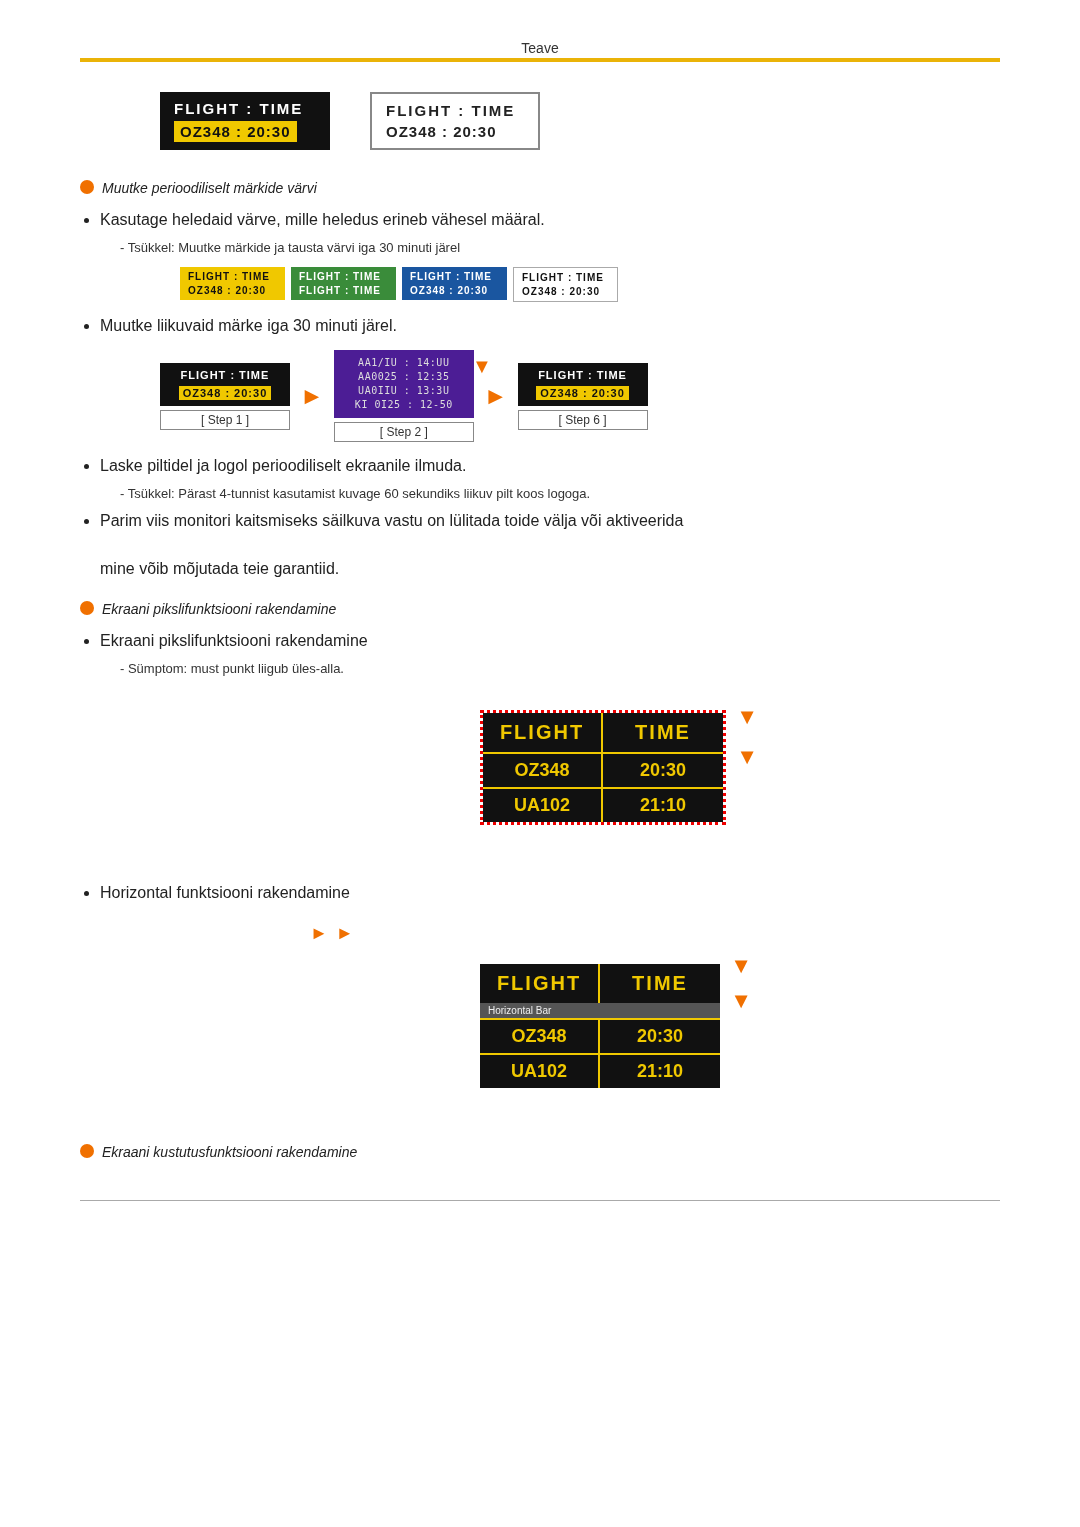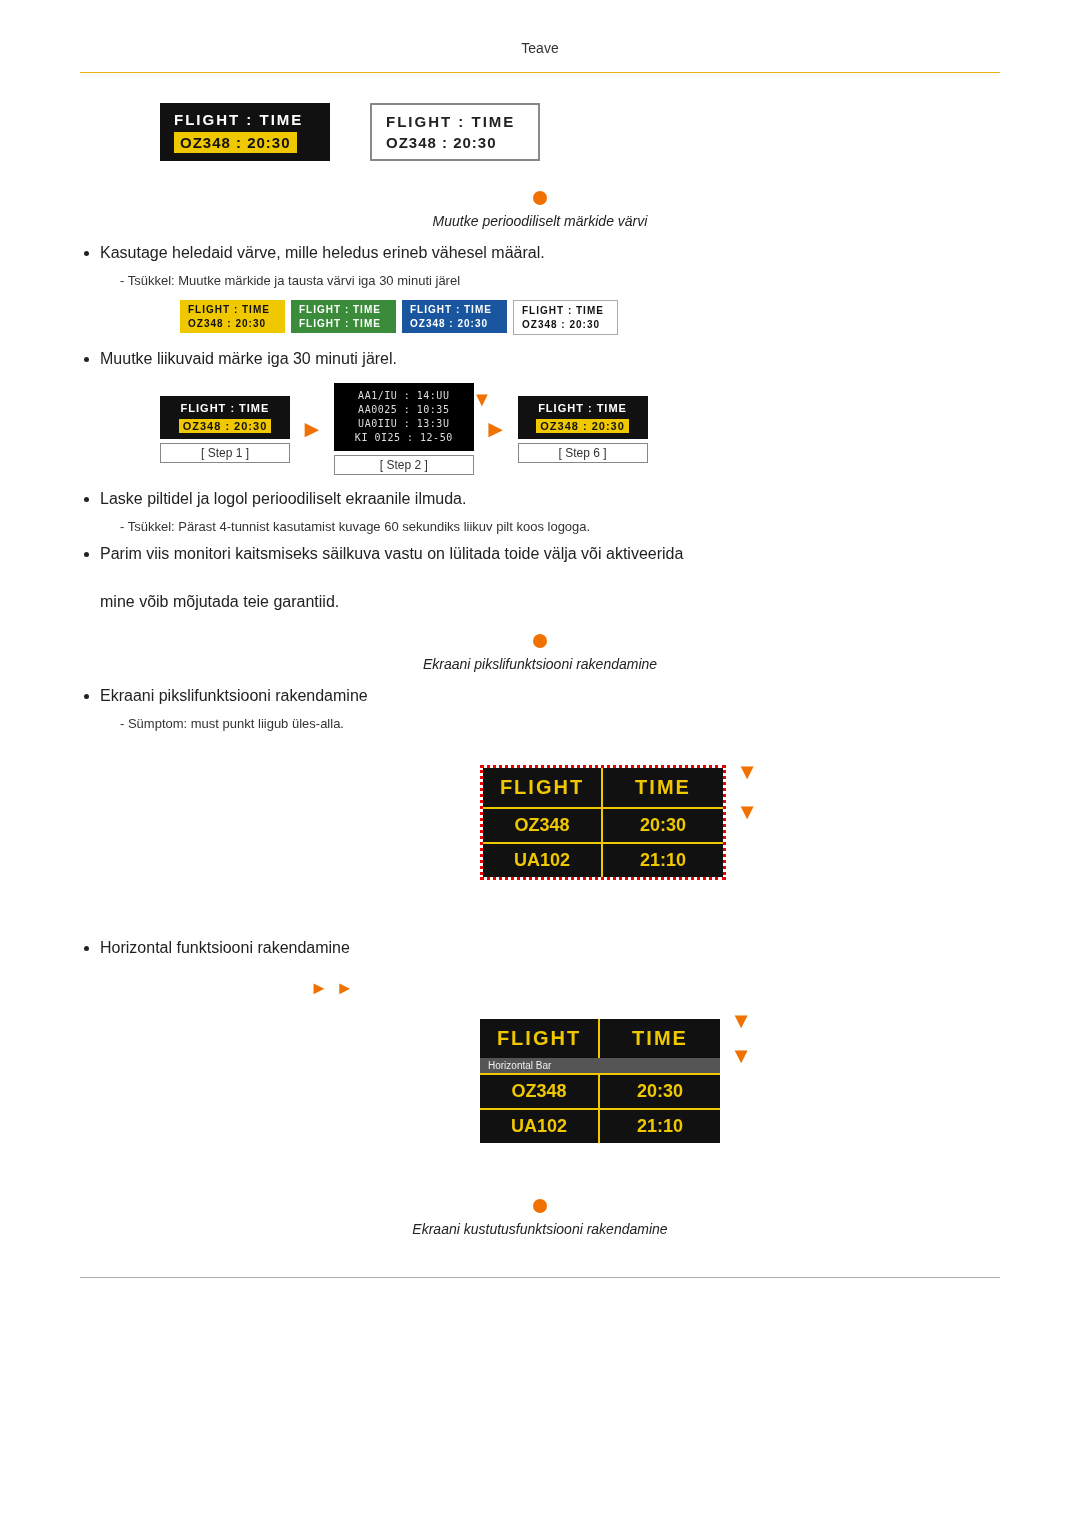--- a/index.html
+++ b/index.html
@@ -9,22 +9,22 @@
       font-size: 14px;
       color: #222;
       width: 1080px;
       min-height: 1527px;
     }
     .page {
       padding: 40px 80px 60px 80px;
     }
     .header {
       text-align: center;
-      border-bottom: 1px solid #eab308;
-      padding-bottom: 16px;
+      border-bottom: 4px solid #eab308;
+      padding-bottom: 2px;
       margin-bottom: 30px;
       font-size: 14px;
       color: #333;
     }
     
     .top-boxes {
       display: flex;
       gap: 40px;
       margin-bottom: 30px;
       justify-content: flex-start;
@@ -69,26 +69,24 @@
       font-weight: bold;
       letter-spacing: 1px;
       color: #222;
     }
     
     .section {
       margin-bottom: 20px;
     }
     .section-title {
       display: flex;
-      align-items: center;
       gap: 8px;
       font-style: italic;
       font-size: 14px;
       margin-bottom: 12px;
-      flex-direction: column;
     }
     .orange-dot {
       width: 14px;
       height: 14px;
       background: #f07000;
       border-radius: 50%;
       flex-shrink: 0;
       display: inline-block;
     }
     .bullet-item {
@@ -163,21 +161,21 @@
       padding: 2px 8px;
       margin-top: 2px;
     }
     .arrow-right {
       font-size: 24px;
       color: #f07000;
       font-weight: bold;
     }
     
     .step2-box {
-      background: #000000;
+      background: #4c1d95;
       padding: 6px 10px;
       min-width: 140px;
       margin-bottom: 4px;
       position: relative;
     }
     .step2-box .s2label {
       font-size: 10px;
       color: #ddd;
       letter-spacing: 0.5px;
       line-height: 1.4;
@@ -380,21 +378,21 @@
           <div class="svalue">OZ348   :  20:30</div>
         </div>
         <div class="step-label">[ Step 1 ]</div>
       </div>
 
       <div class="arrow-right">►</div>
 
       <div class="step-box">
         <div class="step2-box">
           <div class="s2label">AA1/IU  :  14:UU</div>
-          <div class="s2label">AA0025  :  10:35</div>
+          <div class="s2label">AA0025  :  12:35</div>
           <div class="s2label">UA0IIU  :  13:3U</div>
           <div class="s2label">KI 0I25  :  12-50</div>
           <span class="step2-arrow">▼</span>
         </div>
         <div class="step-label">[ Step 2 ]</div>
       </div>
 
       <div class="arrow-right">►</div>
 
       <div class="step-box">

